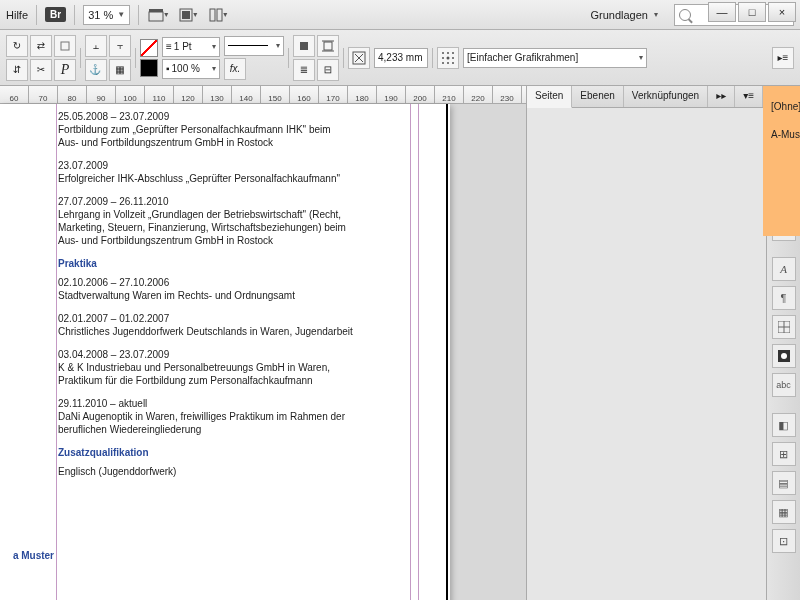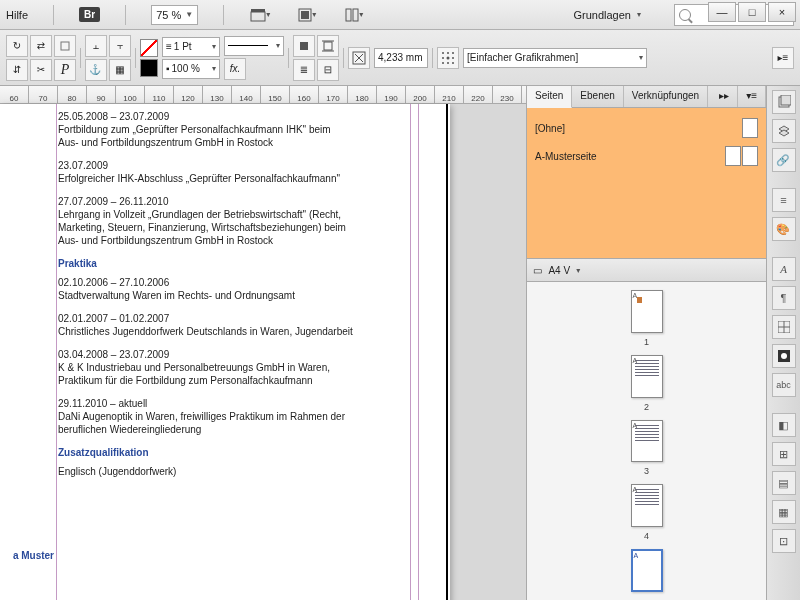--- a/index.html
+++ b/index.html
@@ -1,17 +1,17 @@
 <!DOCTYPE html>
 <html><head>
 <meta charset="utf-8">
 <style>
 * { margin:0; padding:0; box-sizing:border-box; }
 body { font-family:"Segoe UI",Tahoma,sans-serif; font-size:11px; background:#e8e8e8; width:800px; height:600px; overflow:hidden; position:relative; color:#222; }
-.topbar { height:30px; background:linear-gradient(#f0f0f0,#e0e0e0); border-bottom:1px solid #b0b0b0; display:flex; align-items:center; padding:0 6px; gap:25px; }
+.topbar { height:30px; background:linear-gradient(#f0f0f0,#e0e0e0); border-bottom:1px solid #b0b0b0; display:flex; align-items:center; padding:0 6px; gap:8px; }
 .br-badge { background:#404040; color:#fff; padding:2px 5px; font-weight:bold; font-size:10px; border-radius:2px; }
 .zoom-sel { display:flex; align-items:center; gap:4px; border:1px solid #aaa; background:#fff; padding:1px 4px; height:20px; }
 .chev { font-size:8px; color:#555; }
 .sep { width:1px; height:20px; background:#b8b8b8; }
 .ico-btn { width:22px; height:22px; display:flex; align-items:center; justify-content:center; border:1px solid transparent; }
 .workspace-sel { display:flex; align-items:center; gap:6px; padding:2px 8px; }
 .search-box { flex:1; max-width:120px; height:22px; background:#fff; border:1px solid #aaa; display:flex; align-items:center; padding:0 4px; }
 .mag { width:12px; height:12px; border:1.5px solid #888; border-radius:50%; position:relative; }
 .mag:after { content:''; position:absolute; width:5px; height:1.5px; background:#888; bottom:-2px; right:-3px; transform:rotate(45deg); }
 .win-ctrl { position:absolute; right:4px; top:2px; display:flex; gap:2px; }
@@ -27,21 +27,21 @@
 .main { display:flex; height:514px; }
 .doc-area { flex:1; background:#d8d8d8; position:relative; overflow:hidden; }
 .ruler-h { height:18px; background:linear-gradient(#f8f8f8,#e8e8e8); border-bottom:1px solid #aaa; display:flex; font-size:8px; color:#444; position:relative; }
 .ruler-h .tick { flex:none; width:29px; border-right:1px solid #aaa; text-align:center; padding-top:8px; position:relative; }
 .page { position:absolute; left:0; top:18px; width:450px; height:620px; background:#fff; box-shadow:2px 2px 6px rgba(0,0,0,.25); padding:6px 0 0 58px; font-size:10px; line-height:1.3; color:#222; }
 .page .guide-v { position:absolute; top:0; bottom:0; width:1px; background:#c49ac4; }
 .page .guide-black { position:absolute; top:0; bottom:0; width:2px; background:#000; }
 .para { margin-bottom:10px; max-width:330px; }
 .h-blue { color:#2a4a9a; font-weight:bold; margin:10px 0 6px; }
 .side-text { position:absolute; left:-2px; top:445px; font-size:10px; color:#2a4a9a; font-weight:bold; text-align:right; width:56px; }
-.panels { flex:none; width:240px; background:#e6e6e6; border-left:1px solid #aaa; display:flex; flex-direction:column; }
+.panels { flex:none; width:240px; background:#e6e6e6; border-left:1px solid #aaa; display:flex; flex-direction:row; }
 .panel-tabs { height:22px; background:linear-gradient(#e8e8e8,#d8d8d8); display:flex; border-bottom:1px solid #aaa; font-size:10px; }
 .ptab { padding:4px 8px; border-right:1px solid #bbb; cursor:pointer; }
 .ptab.active { background:#f4f4f4; font-weight:normal; border-bottom:1px solid #f4f4f4; margin-bottom:-1px; }
 .panel-body { flex:1; background:#fdba74; padding:6px; font-size:10px; overflow-y:auto; position:relative; }
 .master-row { display:flex; justify-content:space-between; align-items:center; padding:4px 2px; }
 .master-thumb { display:flex; gap:1px; }
 .mpage { width:16px; height:20px; border:1px solid #888; background:#fff; }
 .pages-sel { height:24px; background:linear-gradient(#ececec,#dcdcdc); border-top:1px solid #aaa; border-bottom:1px solid #aaa; display:flex; align-items:center; padding:0 6px; gap:6px; font-size:10px; }
 .pages-list { flex:1; background:#f4f4f4; display:flex; flex-direction:column; align-items:center; gap:4px; padding:8px 0; overflow-y:auto; }
 .pthumb { width:32px; height:44px; border:1px solid #888; background:#fff; box-shadow:1px 1px 2px rgba(0,0,0,.2); position:relative; }
@@ -57,21 +57,21 @@
 </style>
 </head>
 <body>
 
 <div class="topbar">
   <span>Hilfe</span>
   <div class="sep"></div>
   <span class="br-badge">Br</span>
   <div class="sep"></div>
   <div class="zoom-sel">
-    <span>75 %</span>
+    <span>31 %</span>
     <span class="chev">▼</span>
   </div>
   <div class="sep"></div>
   <div class="ico-btn">
       <svg width="16" height="14">
         <rect x="1" y="4" width="14" height="9" fill="none" stroke="#555"></rect>
         <rect x="1" y="1" width="14" height="3" fill="#555"></rect>
       </svg>
       <span class="chev">▾</span>
     </div>

